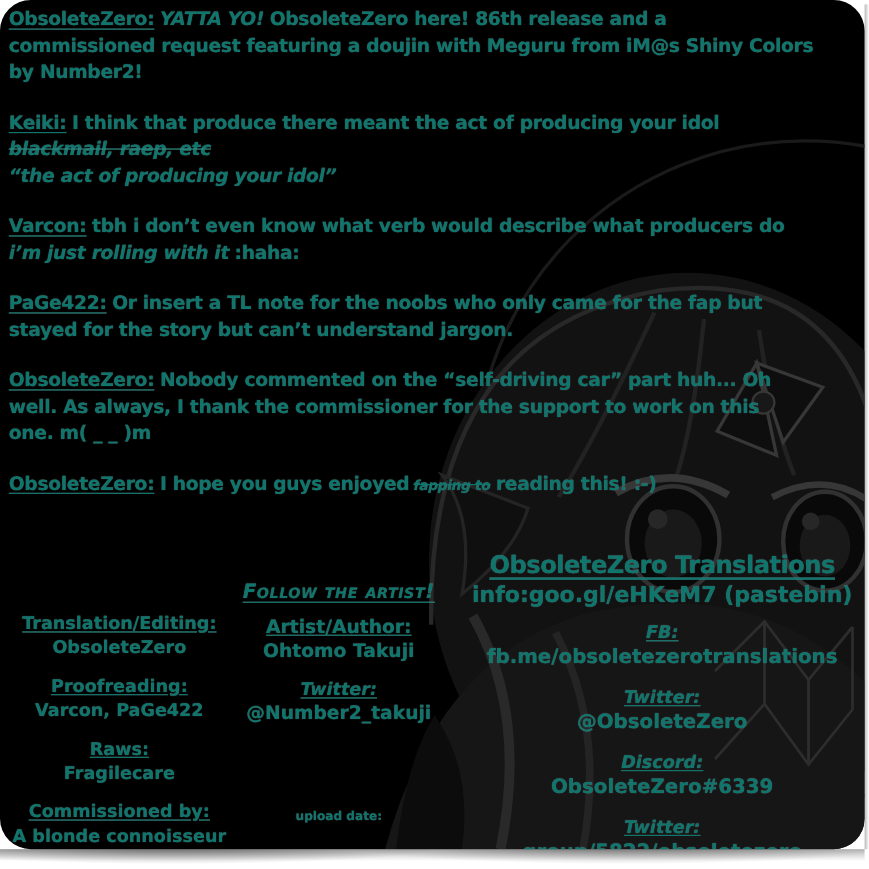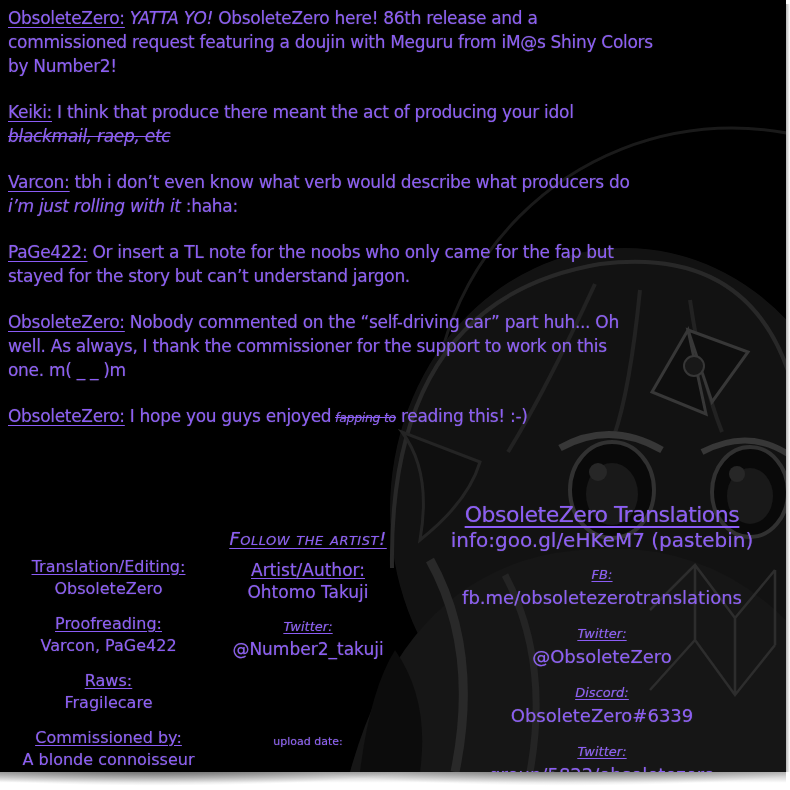--- a/index.html
+++ b/index.html
@@ -7,22 +7,23 @@
     width: 790px; height: 790px;
     background: #ffffff;
     font-family: "DejaVu Sans", "Liberation Sans", sans-serif;
     overflow: hidden;
   }
   .page {
     position: absolute; left: 0; top: 0;
     width: 786px; height: 772px;
     background: #000;
     overflow: hidden;
-    color: #8b5cf6;
-    font-weight: normal;
+    color: #0f766e;
+    font-weight: bold;
+    border-radius: 28px;
   }
   .bg-art { position: absolute; left: 0; top: 0; z-index: 0; opacity: .95; }
 
   
   .notes {
     position: absolute; left: 8px; top: 6px; width: 774px; z-index: 2;
     font-size: 17px; line-height: 24px; letter-spacing: -0.3px;
     text-shadow: 0 0 1px rgba(255,255,255,.35);
   }
   .para { margin: 0 0 22px 0; }
@@ -62,21 +63,21 @@
     position: absolute; left: 418px; top: 500px; width: 368px; z-index: 2;
     text-align: center; font-size: 18px; line-height: 23px;
     text-shadow: 0 0 1px rgba(255,255,255,.35);
   }
   .group-title {
     font-size: 22px; line-height: 30px; letter-spacing: -0.5px;
     text-decoration: underline; text-underline-offset: 4px; white-space: nowrap;
   }
   .group-info { font-size: 20px; line-height: 20px; margin-bottom: 4px; white-space: nowrap; }
   .link-label {
-    font-style: italic; font-size: 13px;
+    font-style: italic; font-size: 16px;
     text-decoration: underline; text-underline-offset: 2px; white-space: nowrap; margin-top: 13px;
   }
   .link-value { white-space: nowrap; }
 
   
   .curl {
     position: absolute; left: 0; top: 772px; width: 786px; height: 18px;
     background:
       radial-gradient(ellipse 45% 140% at 20% -25%, rgba(0,0,0,.5), transparent 72%),
       radial-gradient(ellipse 45% 140% at 72% -25%, rgba(0,0,0,.42), transparent 72%),
@@ -126,20 +127,21 @@
       </div>
       <div class="line">commissioned request featuring a doujin with Meguru from iM@s Shiny Colors</div>
       <div class="line">by Number2!</div>
     </div>
 
     <div class="para">
       <div class="line">
         <span class="speaker">Keiki:</span><span class="seg">I think that produce there meant the act of producing your idol</span>
       </div>
       <div class="line strike">blackmail, raep, etc</div>
+      <div class="line it">“the act of producing your idol”</div>
     </div>
 
     <div class="para">
       <div class="line">
         <span class="speaker">Varcon:</span><span class="seg">tbh i don’t even know what verb would describe what producers do</span>
       </div>
       <div class="line">
         <span class="it">i’m just rolling with it</span><span class="seg">:haha:</span>
       </div>
     </div>

